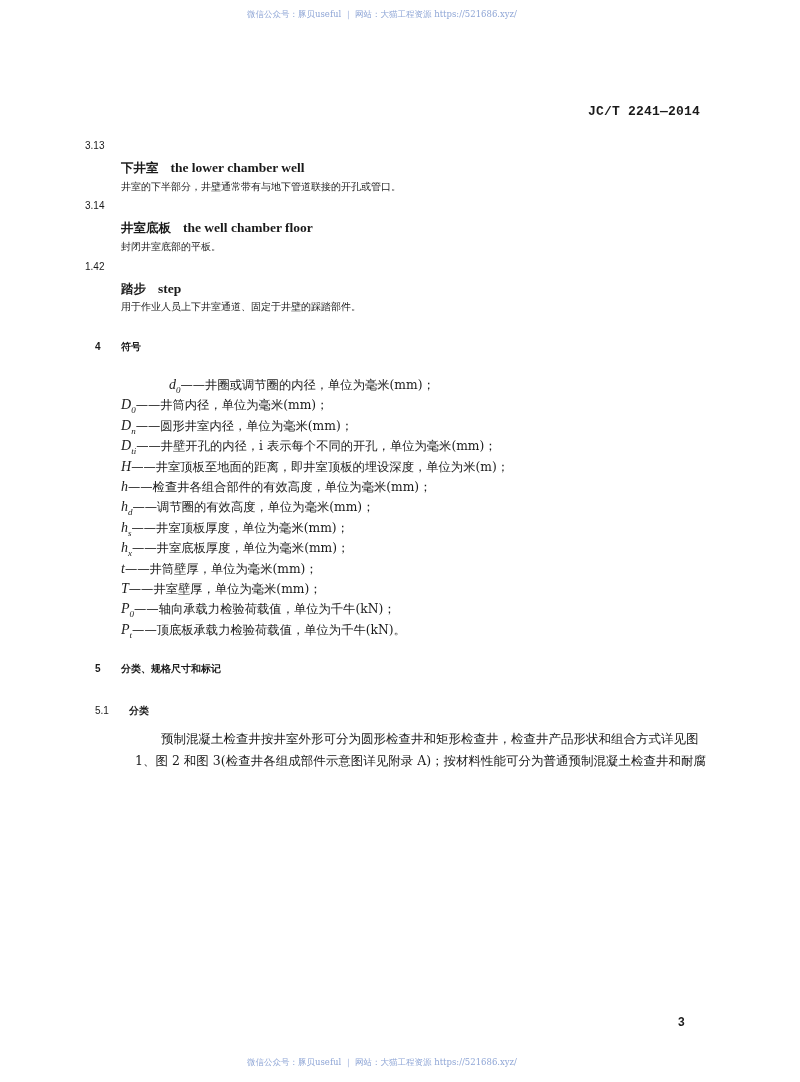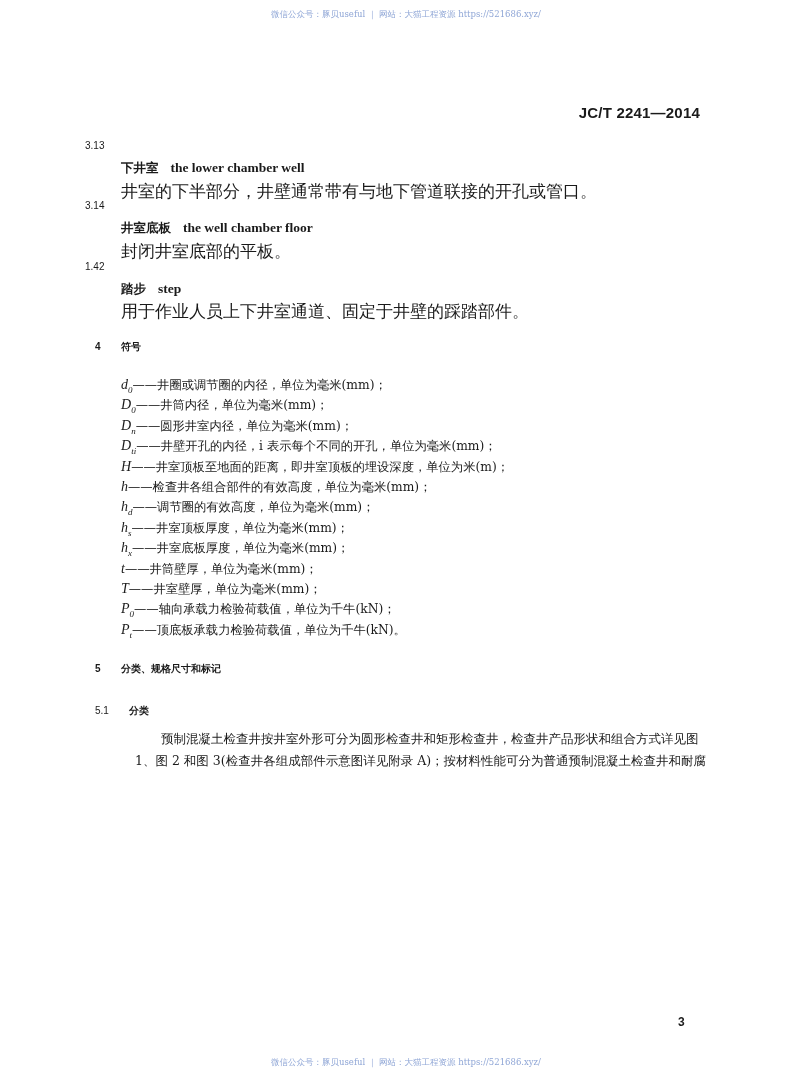--- a/index.html
+++ b/index.html
@@ -1,27 +1,27 @@
 <!DOCTYPE html>
 <html><head>
 <meta charset="utf-8">
 <style>
   html, body { margin:0; padding:0; background:#ffffff; }
   body { width:800px; height:1082px; position:relative; overflow:hidden;
          font-family:"DejaVu Serif", serif; color:#1a1a1a; }
   .watermark { position:absolute; left:0; width:764px; text-align:center;
-               font-family:"DejaVu Serif", serif; font-size:8.5px; color:#8fa6d6;padding-left:24px; }
+               font-family:"DejaVu Serif", serif; font-size:8.5px; color:#8fa6d6; }
   .wm-top { top:9px; }
   .wm-bottom { top:1057px; }
-  .std-code { position:absolute; top:104px; right:100px; font-family:Liberation Sans, sans-serif;
-              font-weight:bold; font-size:15px; letter-spacing:0.2px; }
+  .std-code { position:absolute; top:104px; right:100px; font-family:Liberation Mono, monospace;
+              font-weight:bold; font-size:13px; letter-spacing:0.2px; }
   .clause-num { position:absolute; left:85px; font-family:"Liberation Sans", sans-serif; font-size:10px; }
   .term { position:absolute; left:121px; font-size:12.5px; font-weight:bold; }
   .term .en { font-family:"Liberation Serif", serif; font-weight:bold; font-size:13.5px; margin-left:12px; }
-  .def { position:absolute; left:121px; font-size:17px; }
+  .def { position:absolute; left:121px; font-size:10px; }
   .heading { position:absolute; left:95px; font-size:10px; font-weight:bold; }
   .heading .num { font-family:"Liberation Sans", sans-serif; font-weight:bold; display:inline-block; width:26px; }
   .sym-row { position:absolute; left:121px; font-size:12.3px; white-space:nowrap; }
   .sym { font-family:"Liberation Serif", serif; font-style:italic; font-size:14px; }
   .sym sub { font-size:9px; }
   .para { position:absolute; left:95px; width:615px; font-size:12.5px; line-height:22px; }
   .para .indent { display:inline-block; width:26px; }
   .page-num { position:absolute; top:1015px; left:678px; font-family:"Liberation Sans", sans-serif;
               font-weight:bold; font-size:12px; }
 </style>
@@ -48,21 +48,21 @@
 <div class="term" style="top:281px;">
   <span>踏步</span><span class="en">step</span>
 </div>
 <div class="def" style="top:300px;">用于作业人员上下井室通道、固定于井壁的踩踏部件。</div>
 
 <div class="heading" style="top:340px;">
   <span class="num">4</span><span>符号</span>
 </div>
 
 <div id="symbols">
-    <div class="sym-row" style="top: 377px;"><span class="sym"><span>d</span><sub>0</sub></span><span class="desc">——井圈或调节圈的内径，单位为毫米(mm)；</span></div>
+    <div class="sym-row" style="top: 377px; margin-left: 48px;"><span class="sym"><span>d</span><sub>0</sub></span><span class="desc">——井圈或调节圈的内径，单位为毫米(mm)；</span></div>
     <div class="sym-row" style="top: 397.4px;"><span class="sym"><span>D</span><sub>0</sub></span><span class="desc">——井筒内径，单位为毫米(mm)；</span></div>
     <div class="sym-row" style="top: 417.8px;"><span class="sym"><span>D</span><sub>n</sub></span><span class="desc">——圆形井室内径，单位为毫米(mm)；</span></div>
     <div class="sym-row" style="top: 438.2px;"><span class="sym"><span>D</span><sub>ti</sub></span><span class="desc">——井壁开孔的内径，i 表示每个不同的开孔，单位为毫米(mm)；</span></div>
     <div class="sym-row" style="top: 458.6px;"><span class="sym"><span>H</span><sub></sub></span><span class="desc">——井室顶板至地面的距离，即井室顶板的埋设深度，单位为米(m)；</span></div>
     <div class="sym-row" style="top: 479px;"><span class="sym"><span>h</span><sub></sub></span><span class="desc">——检查井各组合部件的有效高度，单位为毫米(mm)；</span></div>
     <div class="sym-row" style="top: 499.4px; text-align: center;"><span class="sym"><span>h</span><sub>d</sub></span><span class="desc">——调节圈的有效高度，单位为毫米(mm)；</span></div>
     <div class="sym-row" style="top: 519.8px;"><span class="sym"><span>h</span><sub>s</sub></span><span class="desc">——井室顶板厚度，单位为毫米(mm)；</span></div>
     <div class="sym-row" style="top: 540.2px;"><span class="sym"><span>h</span><sub>x</sub></span><span class="desc">——井室底板厚度，单位为毫米(mm)；</span></div>
     <div class="sym-row" style="top: 560.6px;"><span class="sym"><span>t</span><sub></sub></span><span class="desc">——井筒壁厚，单位为毫米(mm)；</span></div>
     <div class="sym-row" style="top: 581px;"><span class="sym"><span>T</span><sub></sub></span><span class="desc">——井室壁厚，单位为毫米(mm)；</span></div>

